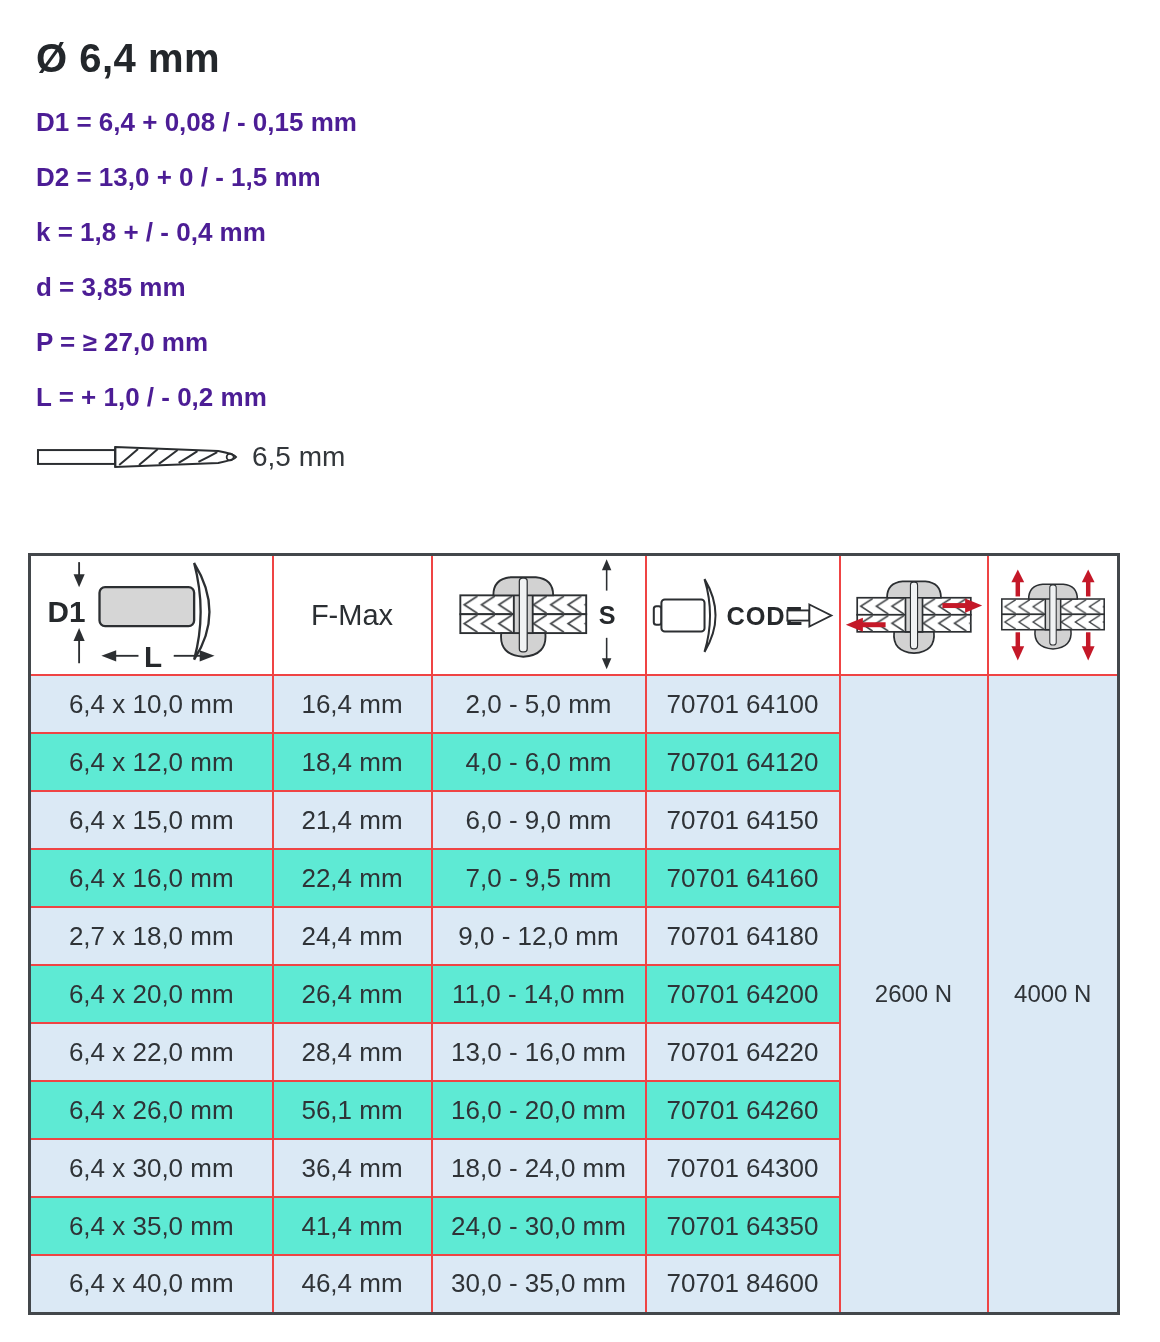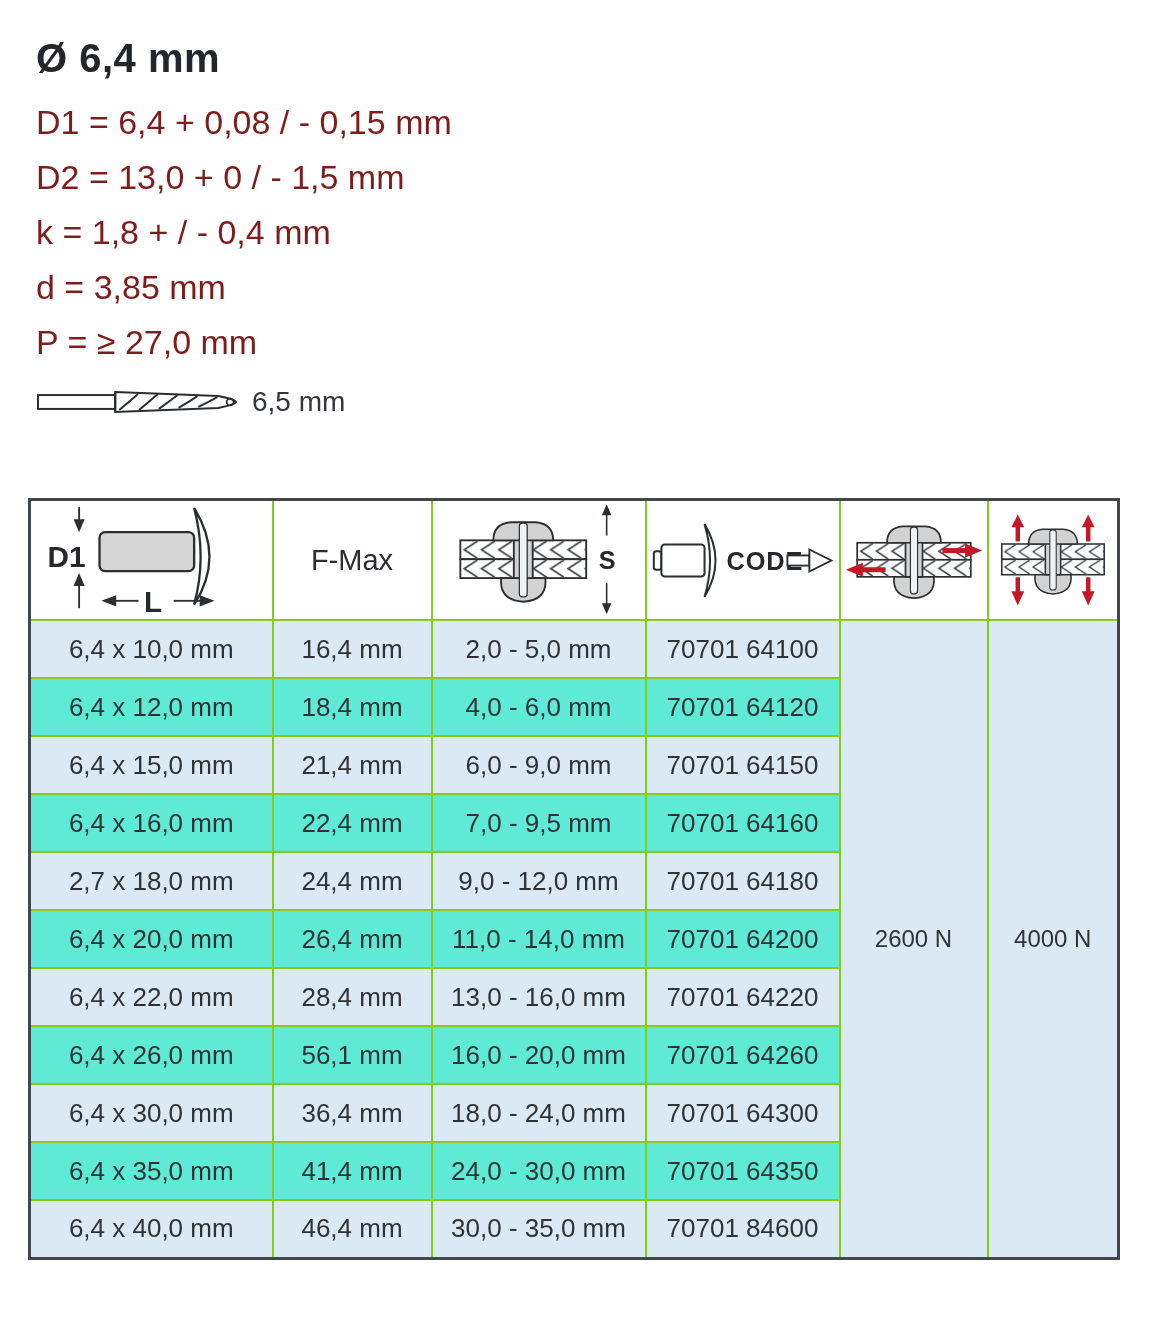--- a/index.html
+++ b/index.html
@@ -1,28 +1,28 @@
 <!DOCTYPE html>
 <html><head>
 <meta charset="utf-8">
 <style>
   * { margin:0; padding:0; box-sizing:border-box; }
   html,body { width:1160px; height:1342px; background:#ffffff; overflow:hidden;
     font-family:"Liberation Sans", sans-serif; color:#2e3236; }
   .page { padding:28px 0 0 28px; }
 
   h1.title { font-size:40px; font-weight:bold; color:#23272b; margin:8px 0 26px 8px; letter-spacing:0.5px; }
-  .spec-line { font-size:34px; line-height:30px; margin:0 0 25px 8px; color:#7f1d1d; }
+  .spec-line { font-size:26px; line-height:30px; margin:0 0 25px 8px; color:#4c1d95;font-weight:bold; }
   .drill-row { display:flex; align-items:center; gap:8px; margin:16px 0 0 8px; height:40px; }
   .drill-row svg { width:208px; height:36px; }
   .drill-label { font-size:28px; color:#33373b; }
 
   table.spec { border-collapse:collapse; table-layout:fixed; width:1089px; margin:76px 0 0 0;
     border:3px solid #43474b; }
-  table.spec th, table.spec td { border:2px solid #84cc16; text-align:center; vertical-align:middle; }
+  table.spec th, table.spec td { border:2px solid #ef4444; text-align:center; vertical-align:middle; }
   thead th { height:120px; background:#ffffff; font-weight:normal; }
   tbody td { height:58px; font-size:26px; color:#2f3337; background:#5eead4; }
   tr.alt td { background:#dbe9f5; }
   td.force { background:#dbe9f5 !important; font-size:24px; }
   .fmax-label { font-size:29px; color:#2b2f33; }
 
   .diag { display:block; margin:0 auto; }
   svg text { font-family:"Liberation Sans", sans-serif; fill:#26292c; }
   .dimtxt { font-size:32px; font-weight:600; }
   .codetxt { font-size:30px; font-weight:bold; letter-spacing:1px; }
@@ -52,20 +52,21 @@
 
 <div class="page">
 
   <h1 class="title">Ø 6,4 mm</h1>
 
   <p class="spec-line">D1 = 6,4 + 0,08 / - 0,15 mm</p>
   <p class="spec-line">D2 = 13,0 + 0 / - 1,5 mm</p>
   <p class="spec-line">k = 1,8 + / - 0,4 mm</p>
   <p class="spec-line">d = 3,85 mm</p>
   <p class="spec-line">P = ≥ 27,0 mm</p>
+  <p class="spec-line">L = + 1,0 / - 0,2 mm</p>
 
   <div class="drill-row">
     <svg viewBox="0 0 210 34">
       <rect x="2" y="10" width="78" height="14" fill="#ffffff" stroke="#2a2d30" stroke-width="2"></rect>
       <path d="M80,7 L184,11 Q200,14 202,17 Q200,20 184,23 L80,27 Z" fill="#ffffff" stroke="#2a2d30" stroke-width="2"></path>
       <path d="M80,7 L80,27" stroke="#2a2d30" stroke-width="2"></path>
       <path d="M84,25 Q94,17 103,9" class="thin"></path>
       <path d="M104,25 Q114,17 123,9" class="thin"></path>
       <path d="M124,24 Q134,17 143,10" class="thin"></path>
       <path d="M144,23 Q154,17 163,11" class="thin"></path>

